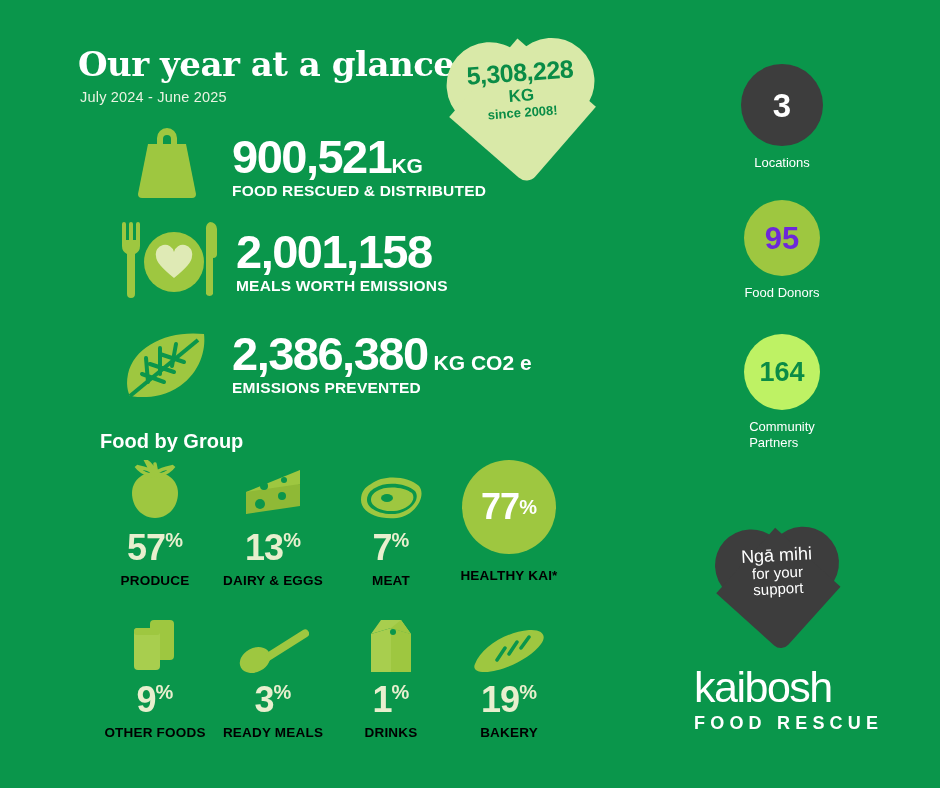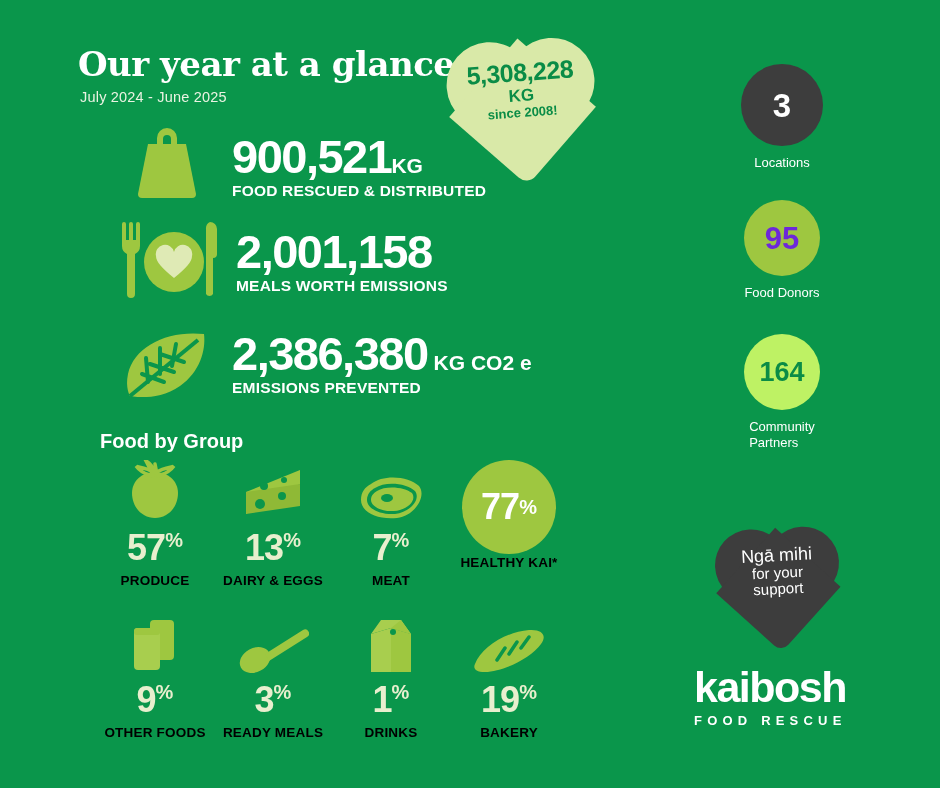--- a/index.html
+++ b/index.html
@@ -91,22 +91,22 @@
   .th-shape .lobe.r { left: 52px; }
   .th-shape .stem { width: 88px; height: 88px; left: 18px; top: 22px; transform: rotate(45deg); border-radius: 0 0 10px 0; }
   .th-text { position: absolute; inset: 0; z-index: 4; color: #ffffff;
              display: flex; flex-direction: column; align-items: center; padding-top: 22px; }
   .th-l1 { font-size: 18px; line-height: 1.05; }
   .th-l2 { font-size: 15px; line-height: 1.1; }
   .th-l3 { font-size: 15px; line-height: 1.1; }
 
   
   .logo { position: absolute; left: 694px; top: 666px; width: 190px; }
-  .logo-name { font-size: 43px; font-weight: bold; color: #ffffff; letter-spacing: -1.5px; line-height: 1; }
-  .logo-sub { font-size: 13px; font-weight: bold; color: #ffffff; letter-spacing: 5.2px; margin-top: 4px; }
+  .logo-name { font-size: 43px; font-weight: normal; color: #ffffff; letter-spacing: -1.5px; line-height: 1; }
+  .logo-sub { font-size: 18px; font-weight: bold; color: #ffffff; letter-spacing: 5.2px; margin-top: 4px; }
 </style>
 </head>
 <body>
 
 <div class="page">
 
   <div class="title">Our year at a glance</div>
   <div class="subtitle">July 2024 - June 2025</div>
 
   <div class="heart-badge">
@@ -206,21 +206,21 @@
         </div>
         <div class="fbg-pct"><span>7</span><span class="sup">%</span></div>
         <div class="fbg-lbl">MEAT</div>
       </div>
 
       <div class="fbg-cell circle-cell">
         <div class="fbg-circle">
             <span>77</span>
             <span class="sup">%</span>
           </div>
-        <div class="fbg-lbl" style="margin-top:1px">HEALTHY KAI*</div>
+        <div class="fbg-lbl" style="margin-top:14px">HEALTHY KAI*</div>
       </div>
 
     </div>
 
     <div class="fbg-row" style="margin-top:24px">
 
       <div class="fbg-cell">
         <div class="fbg-icon">
           <svg viewBox="0 0 62 56" width="62" height="56">
             <rect x="26" y="2" width="24" height="40" rx="4" fill="#9ec740"></rect>

